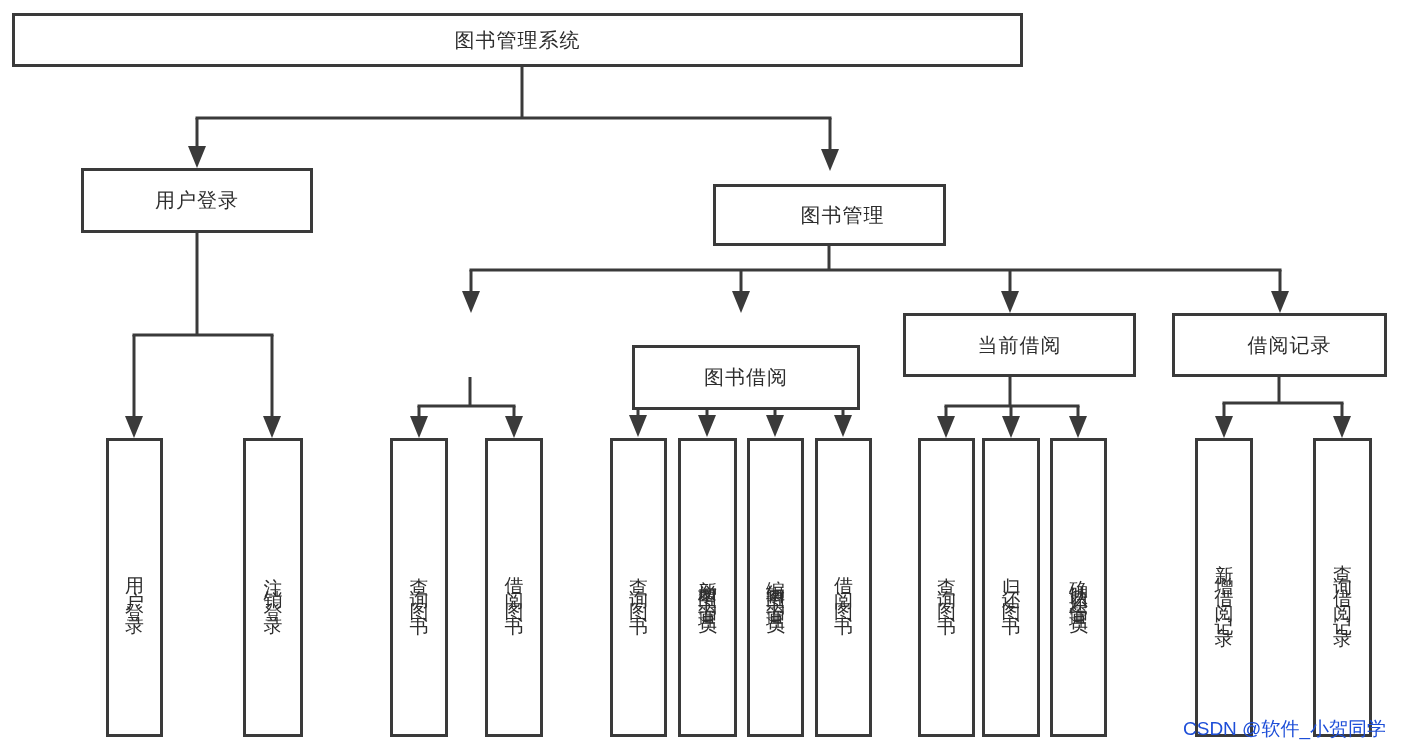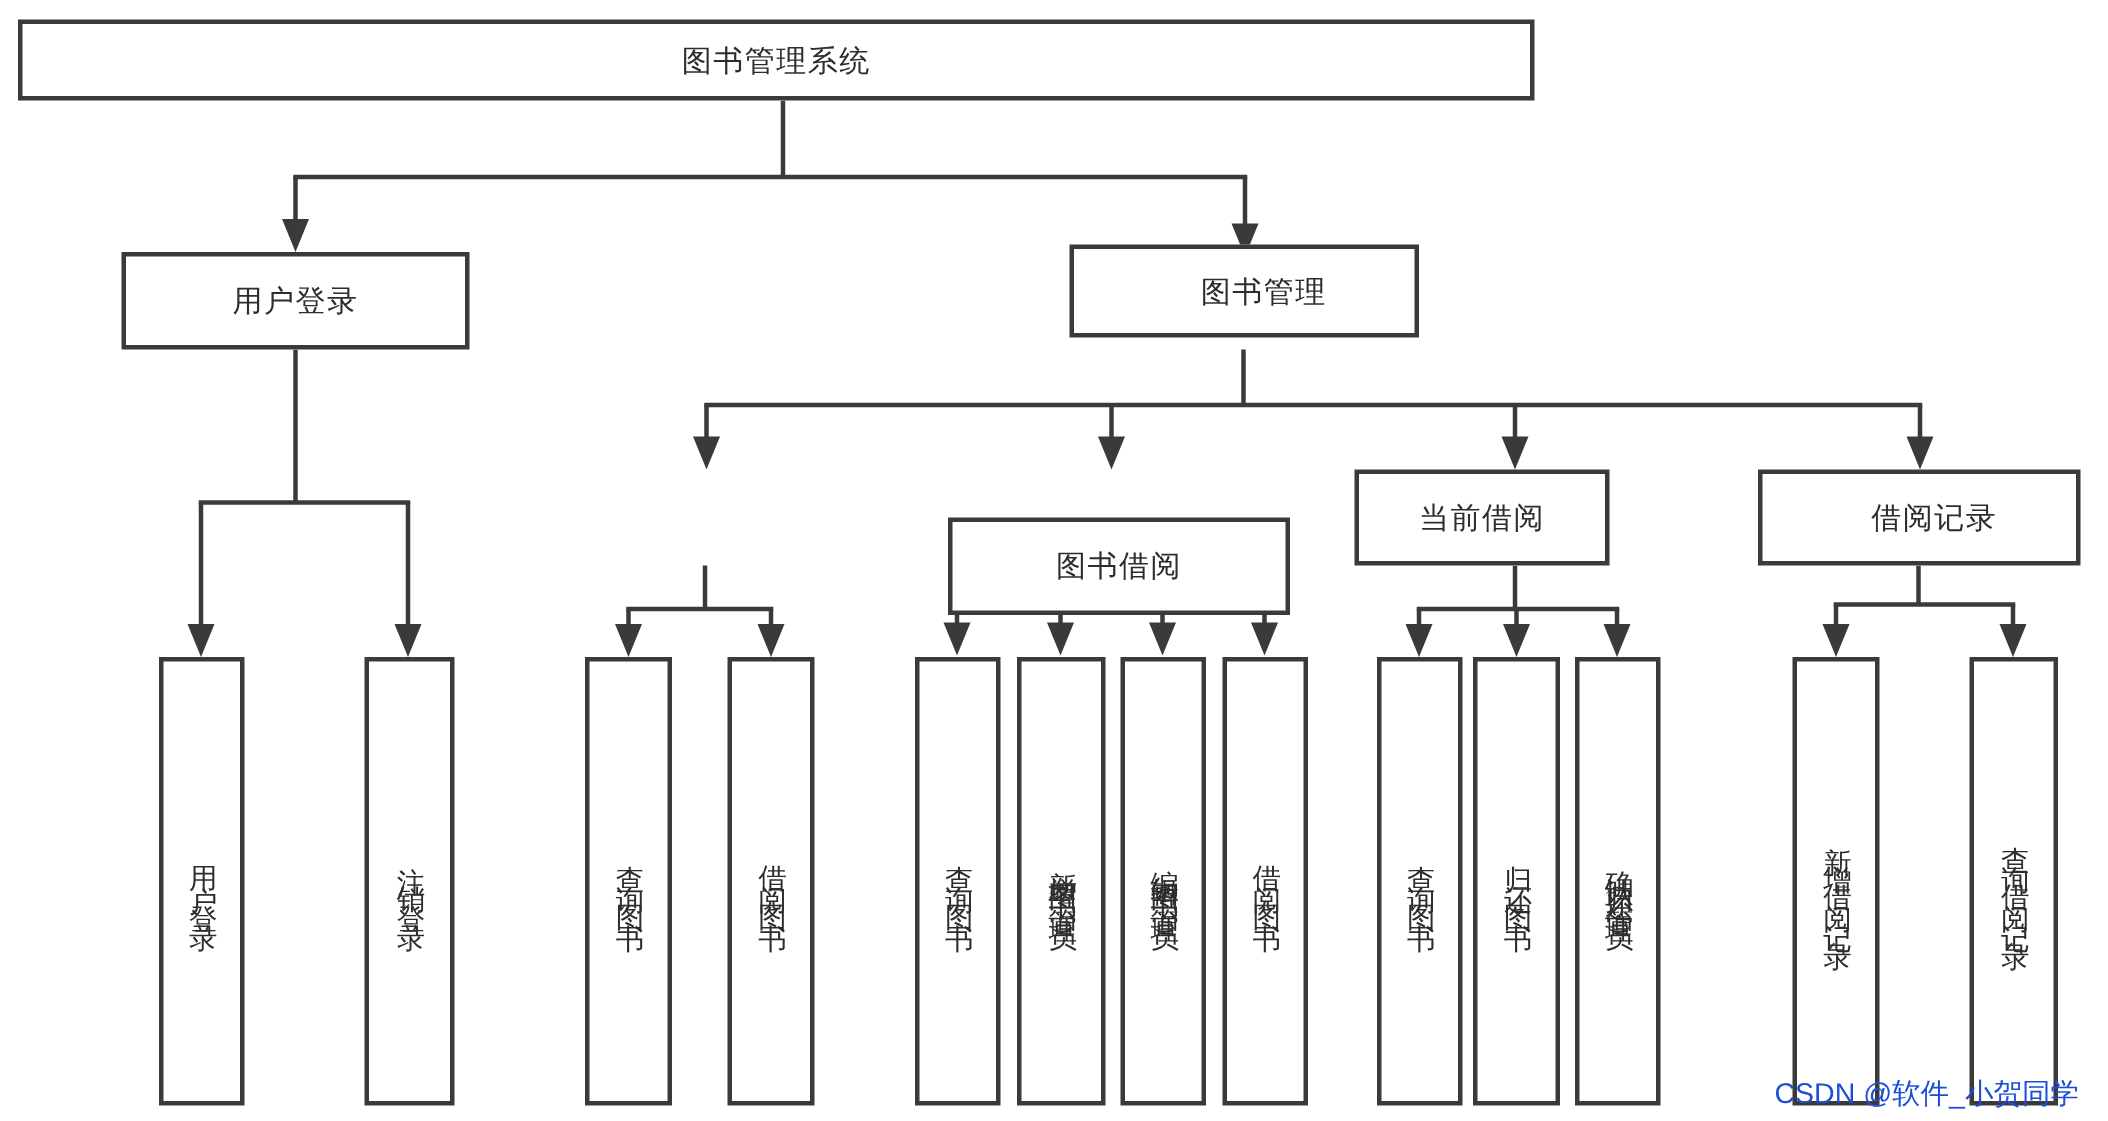--- a/index.html
+++ b/index.html
@@ -117,28 +117,28 @@
     <polygon class="ch" points="1333,416 1351,416 1342,438"></polygon>
   </svg>
 
   <div class="node" style="left:12px; top:13px; width:1011px; height:54px;">
     <span class="node-label">图书管理系统</span>
   </div>
 
   <div class="node" style="left:81px; top:168px; width:232px; height:65px;">
     <span class="node-label">用户登录</span>
   </div>
-  <div class="node" style="left:713px; top:163px; width:233px; height:62px;padding-left:26px;">
+  <div class="node" style="left:713px; top:184px; width:233px; height:62px;padding-left:26px;">
     <span class="node-label">图书管理</span>
   </div>
 
   <div class="node" style="left:632px; top:313px; width:228px; height:65px;margin-top:32px;">
     <span class="node-label">图书借阅</span>
   </div>
-  <div class="node" style="left:903px; top:313px; width:170px; height:64px;">
+  <div class="node" style="left:903px; top:313px; width:233px; height:64px;">
     <span class="node-label">当前借阅</span>
   </div>
   <div class="node" style="left:1172px; top:313px; width:215px; height:64px;padding-left:20px;">
     <span class="node-label">借阅记录</span>
   </div>
 
   <div class="leaf" style="left:106px; width:57px;">
     <span class="leaf-label">用户登录</span>
   </div>
   <div class="leaf" style="left:243px; width:60px;">

